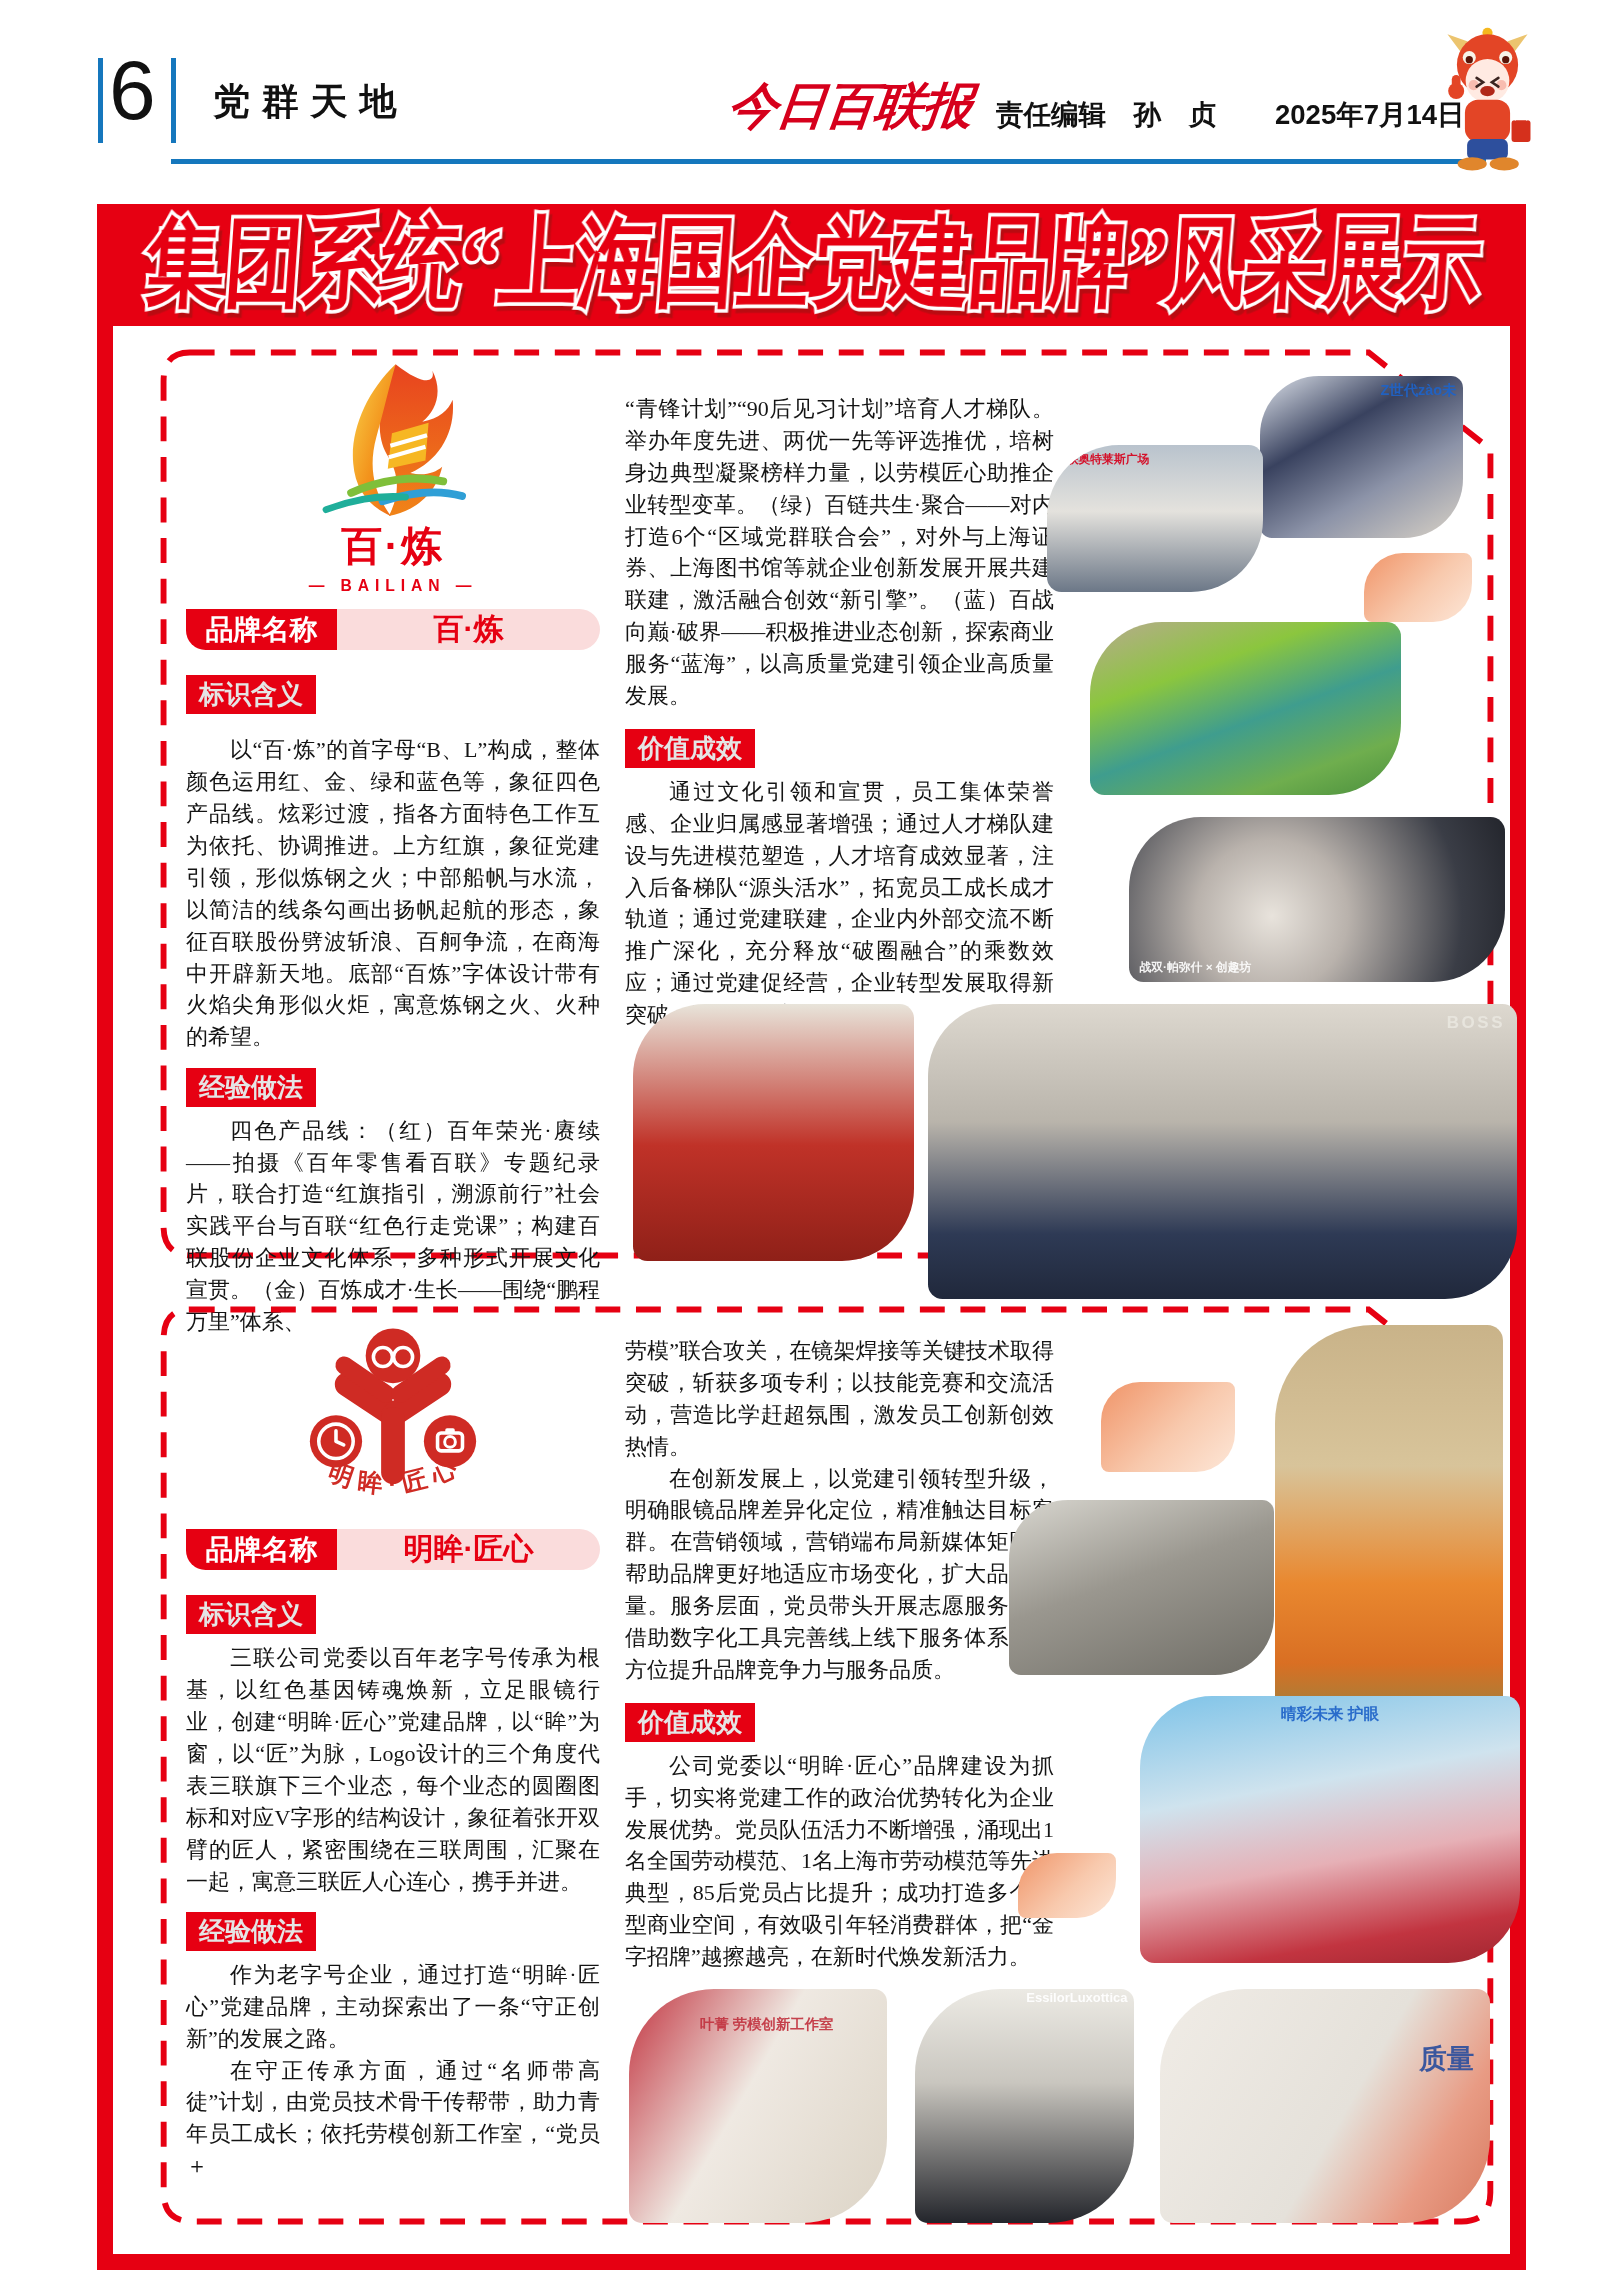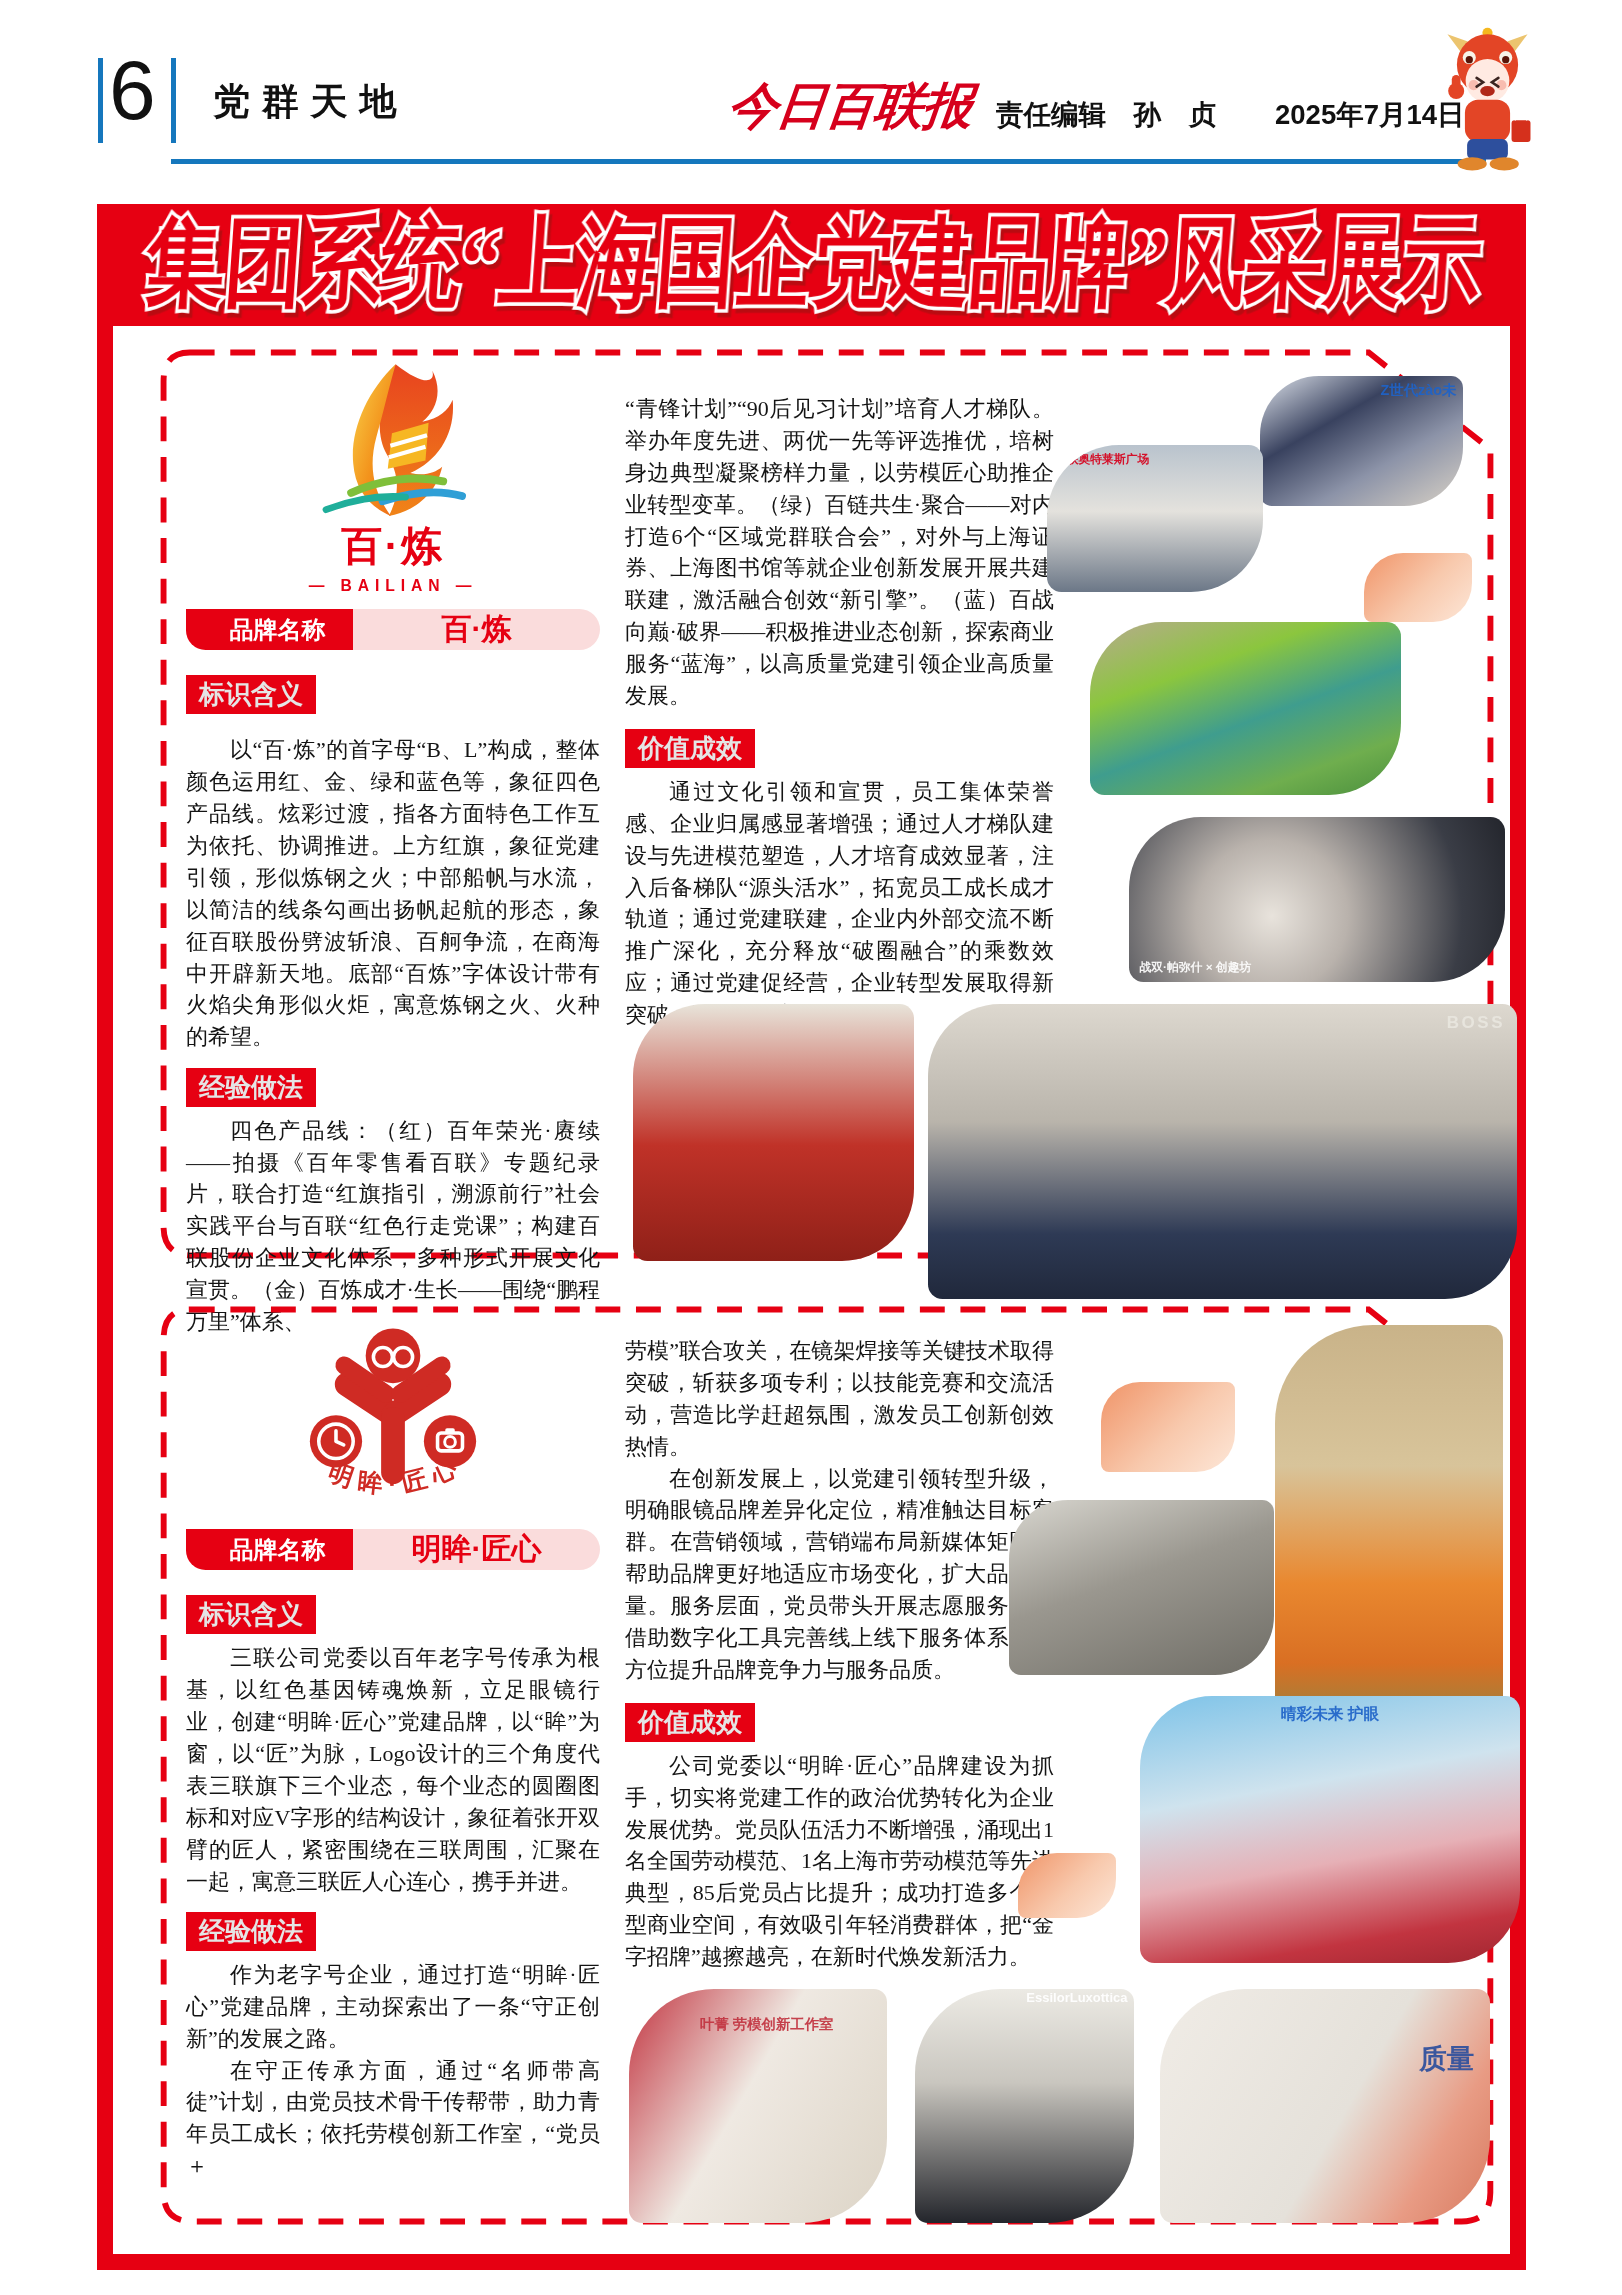--- a/index.html
+++ b/index.html
@@ -32,23 +32,23 @@
   .sect-border svg{display:block;width:100%;height:100%;}
 
   
   .col{position:absolute;}
   .label-box{display:inline-block;background:#e60012;color:#e5e5e5;font-weight:bold;font-size:26px;
              line-height:1;padding:5.9px 13px 7.2px 13px;
              font-family:"Liberation Sans","DejaVu Sans",sans-serif;}
   .para{font-size:22px;line-height:1.45;text-align:justify;color:#141414;margin:0;}
   .indent{text-indent:2em;}
   .brand-row{display:flex;height:41px;margin-top:14.4px;}
-  .brand-tab{width:151px;background:#e60012;color:#fff;font-size:24px;font-weight:bold;
+  .brand-tab{width:151px;background:#e60012;color:#fff;font-size:28px;font-weight:bold;
              display:flex;align-items:center;justify-content:center;border-radius:0 0 0 19.6px;
-             font-family:"Liberation Sans","DejaVu Sans",sans-serif;padding-left:16px;}
+             font-family:"Liberation Sans","DejaVu Sans",sans-serif;}
   .brand-bar{flex:1;background:#fadcdc;color:#e60012;font-size:30px;font-weight:bold;
              display:flex;align-items:center;justify-content:center;border-radius:0 22px 22px 0;
              font-family:"Liberation Sans","DejaVu Sans",sans-serif;}
   .logo-wrap{text-align:center;}
   .logo-wrap svg{display:block;margin:0 auto;}
   .logo-name{font-size:41px;font-weight:bold;color:#e60012;letter-spacing:2.6px;margin-top:1.3px;
              font-family:"Liberation Sans","DejaVu Sans",sans-serif;}
   .logo-sub{font-size:15.7px;font-weight:bold;color:#e60012;letter-spacing:5.9px;margin-top:2.6px;
             font-family:"Liberation Sans","DejaVu Sans",sans-serif;}
 
@@ -167,21 +167,21 @@
     </div>
 
     <div class="col" style="left:625px;top:393px;width:429px;">
       <p class="para">“青锋计划”“90后见习计划”培育人才梯队。举办年度先进、两优一先等评选推优，培树身边典型凝聚榜样力量，以劳模匠心助推企业转型变革。（绿）百链共生·聚合——对内打造6个“区域党群联合会”，对外与上海证券、上海图书馆等就企业创新发展开展共建联建，激活融合创效“新引擎”。（蓝）百战向巅·破界——积极推进业态创新，探索商业服务“蓝海”，以高质量党建引领企业高质量发展。</p>
       <div style="margin-top:17px;">
         <span class="label-box">价值成效</span>
       </div>
       <p class="para indent" style="margin-top:7.9px;">通过文化引领和宣贯，员工集体荣誉感、企业归属感显著增强；通过人才梯队建设与先进模范塑造，人才培育成效显著，注入后备梯队“源头活水”，拓宽员工成长成才轨道；通过党建联建，企业内外部交流不断推广深化，充分释放“破圈融合”的乘数效应；通过党建促经营，企业转型发展取得新突破，形象焕发新活力。</p>
     </div>
 
-    <div class="photo" style="left:1260px;top:376px;width:203px;height:130px;border-radius:59px 11.8px 59px 11.8px;background:linear-gradient(150deg,#dfe4ec 0%,#39425f 35%,#8c93a8 65%,#d9d2c6 100%);">
+    <div class="photo" style="left:1260px;top:376px;width:203px;height:162px;border-radius:59px 11.8px 59px 11.8px;background:linear-gradient(150deg,#dfe4ec 0%,#39425f 35%,#8c93a8 65%,#d9d2c6 100%);">
       <span class="ovl" style="right:6.5px;top:5.2px;font-size:14.4px;color:#1f63c8;">Z世代zào未</span>
     </div>
     <div class="photo" style="left:1047px;top:445px;width:216px;height:147px;background:linear-gradient(180deg,#b9c3cd 0%,#e4e2dd 45%,#6b7787 100%);">
       <span class="ovl" style="left:7.9px;top:6.5px;font-size:11.8px;color:#d6001c;">百联奥特莱斯广场</span>
     </div>
     <div class="leaf-deco" style="left:1364px;top:553px;width:108px;height:69px;"></div>
     <div class="photo" style="left:1090px;top:622px;width:311px;height:173px;background:linear-gradient(160deg,#b8aa90 0%,#8bc63e 30%,#3f9d8e 55%,#6fae4e 80%,#4a8f3d 100%);"></div>
     <div class="photo" style="left:1129px;top:817px;width:376px;height:165px;background:radial-gradient(circle at 38% 60%,#e8e3dc 0%,#b9b2ac 30%,#3a3d46 75%,#23252c 100%);">
       <span class="ovl" style="left:10.5px;bottom:6.5px;font-size:11.8px;color:#ffffff;">战双·帕弥什 × 创趣坊</span>
     </div>

